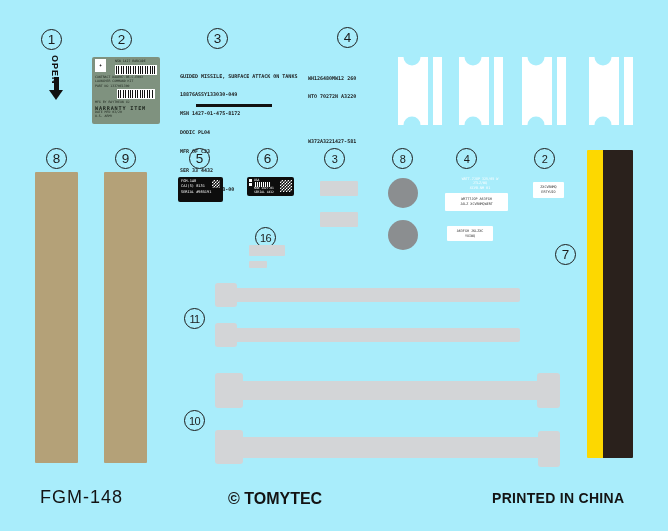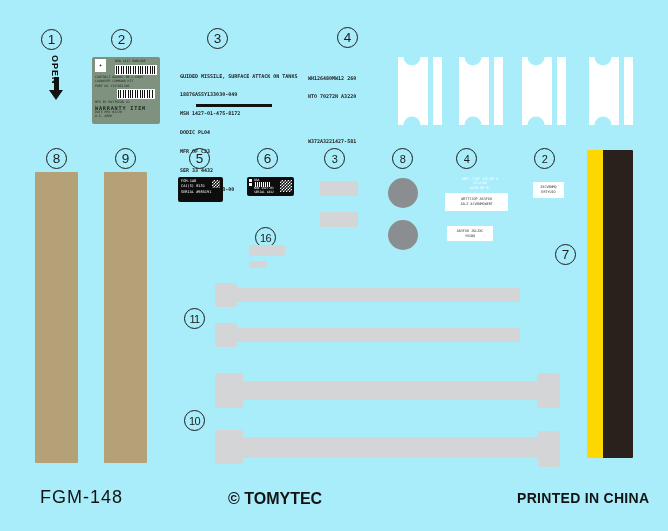--- a/index.html
+++ b/index.html
@@ -89,21 +89,21 @@
 
   
   .footer-text{position:absolute;color:#131313;}
   .f-code{left:40px;top:487px;font-size:18px;font-weight:500;letter-spacing:1px;}
   .f-logo{left:137px;top:486px;width:78px;text-align:center;}
   .f-logo .logo-main{font-size:12.5px;font-weight:900;letter-spacing:-0.5px;line-height:13px;
     border-left:3px solid #111;border-right:3px solid #111;padding:0 2px;}
   .f-logo .logo-sub{font-size:5px;letter-spacing:1.5px;line-height:6px;margin-top:1px;}
   .f-copy{left:228px;top:490px;font-size:16px;font-weight:600;}
   .f-pub{left:318px;top:489px;font-size:14.5px;font-weight:700;}
-  .f-printed{left:492px;top:490px;font-size:14px;font-weight:600;letter-spacing:0.3px;margin-left:25px;}
+  .f-printed{left:492px;top:490px;font-size:14px;font-weight:600;letter-spacing:0.3px;}
 </style>
 </head>
 <body>
 
 <div class="sheet">
 
   <div class="marker" style="left:41px;top:29px">1</div>
   <div class="marker" style="left:111px;top:29px">2</div>
   <div class="marker" style="left:207px;top:28px">3</div>
   <div class="marker" style="left:337px;top:27px">4</div>

